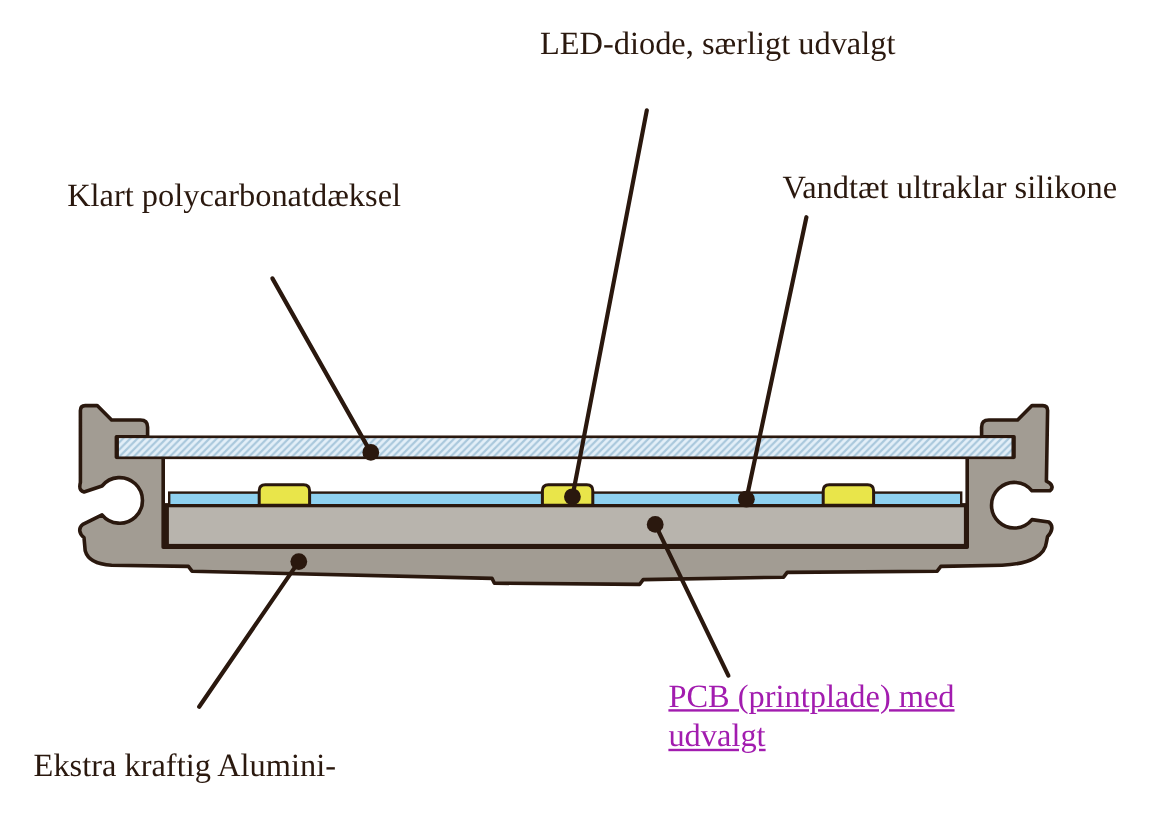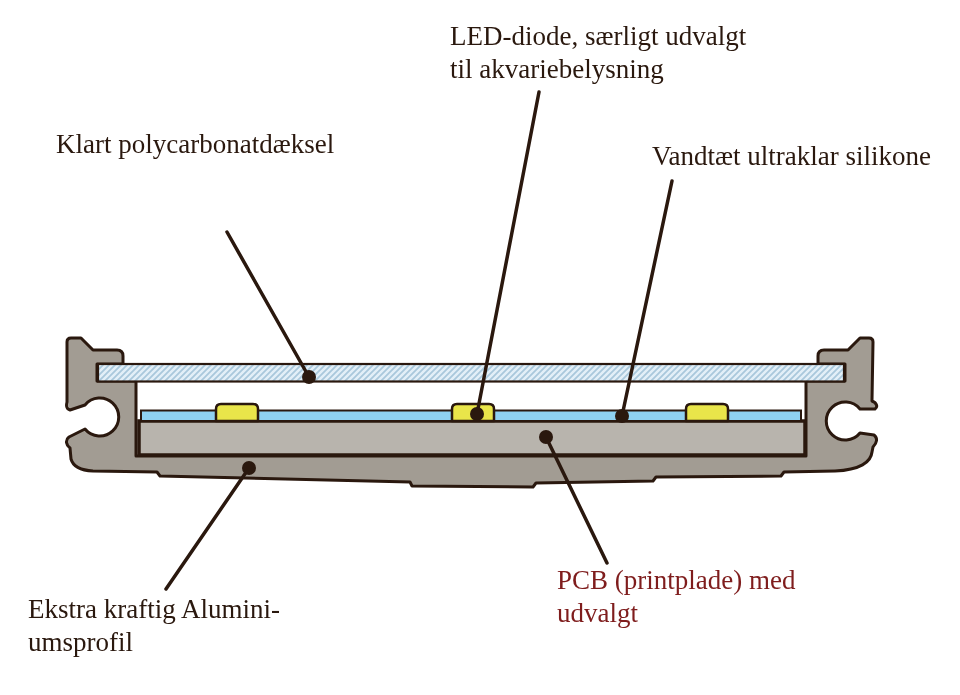--- a/index.html
+++ b/index.html
@@ -12,21 +12,21 @@
   }
   .stage svg { position:absolute; left:0; top:0; }
   .label {
     position:absolute;
     font-size:27px;
     line-height:33px;
     white-space:nowrap;
     letter-spacing:0px;
   }
   .label div { display:block; }
-  #label-cover    { left:56px;  top:128px; }
+  #label-cover    { left:56px;  top:147px; }
   #label-led      { left:450px; top:20px;  }
   #label-silicone { left:652px; top:140px; }
   #label-aluminum { left:28px;  top:593px; }
   #label-pcb      { left:557px; top:564px; }
 </style>
 </head>
 <body>
 
 <div class="stage" style="background: rgb(255, 255, 255);">
 
@@ -78,34 +78,32 @@
       <circle cx="309" cy="377" r="7" fill="#2a180e"></circle>
       <circle cx="477" cy="414" r="7" fill="#2a180e"></circle>
       <circle cx="622" cy="416" r="7" fill="#2a180e"></circle>
       <circle cx="546" cy="437" r="7" fill="#2a180e"></circle>
       <circle cx="249" cy="468" r="7" fill="#2a180e"></circle>
     </g>
   </svg>
 
   <div class="label" id="label-led" style="color: rgb(42, 24, 14);">
     <div>LED-diode, særligt udvalgt</div>
-    <div>til akvariebelysning</div>
   </div>
 
   <div class="label" id="label-cover" style="color: rgb(42, 24, 14);">
     <div>Klart polycarbonatdæksel</div>
   </div>
 
   <div class="label" id="label-silicone" style="color: rgb(42, 24, 14);">
     <div>Vandtæt ultraklar silikone</div>
   </div>
 
-  <div class="label" id="label-aluminum" style="color: rgb(42, 24, 14);">
+  <div class="label" id="label-aluminum" style="color: rgb(42, 24, 14); margin-top: 29px;">
     <div>Ekstra kraftig Alumini-</div>
-    <div>umsprofil</div>
   </div>
 
-  <div class="label" id="label-pcb" style="color: #7f1d1d;">
+  <div class="label" id="label-pcb" style="color: #a21caf; text-decoration: underline;">
     <div>PCB (printplade) med</div>
     <div>udvalgt</div>
   </div>
 
 </div>
 
 </body></html>

